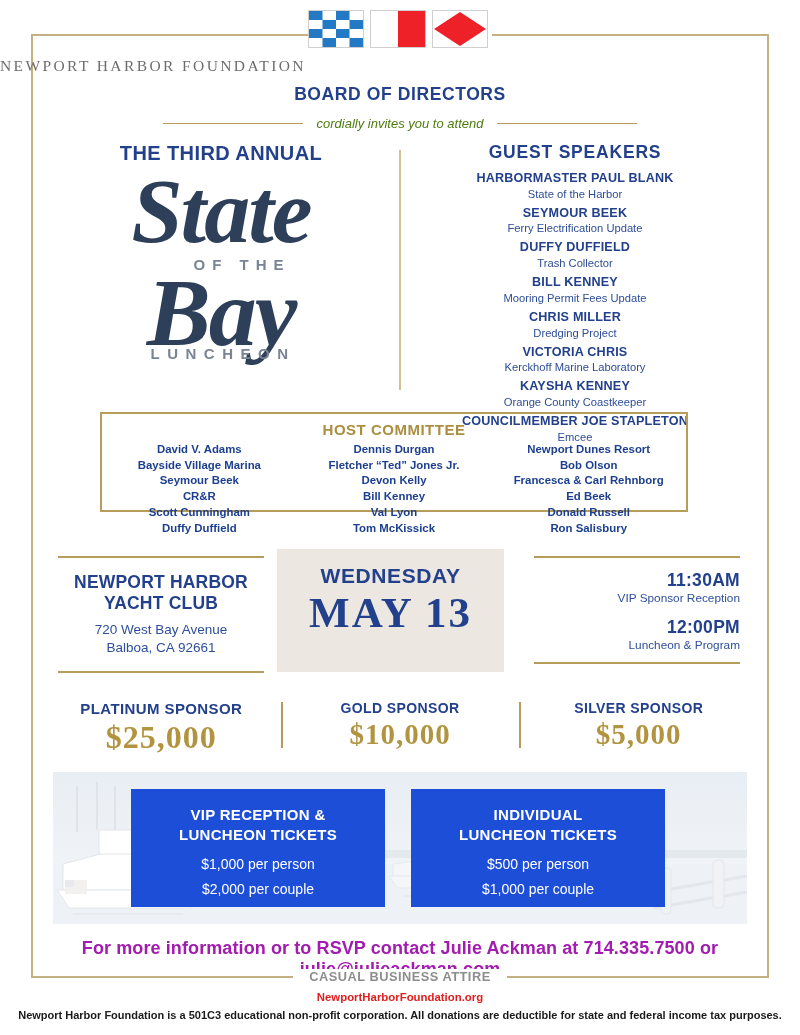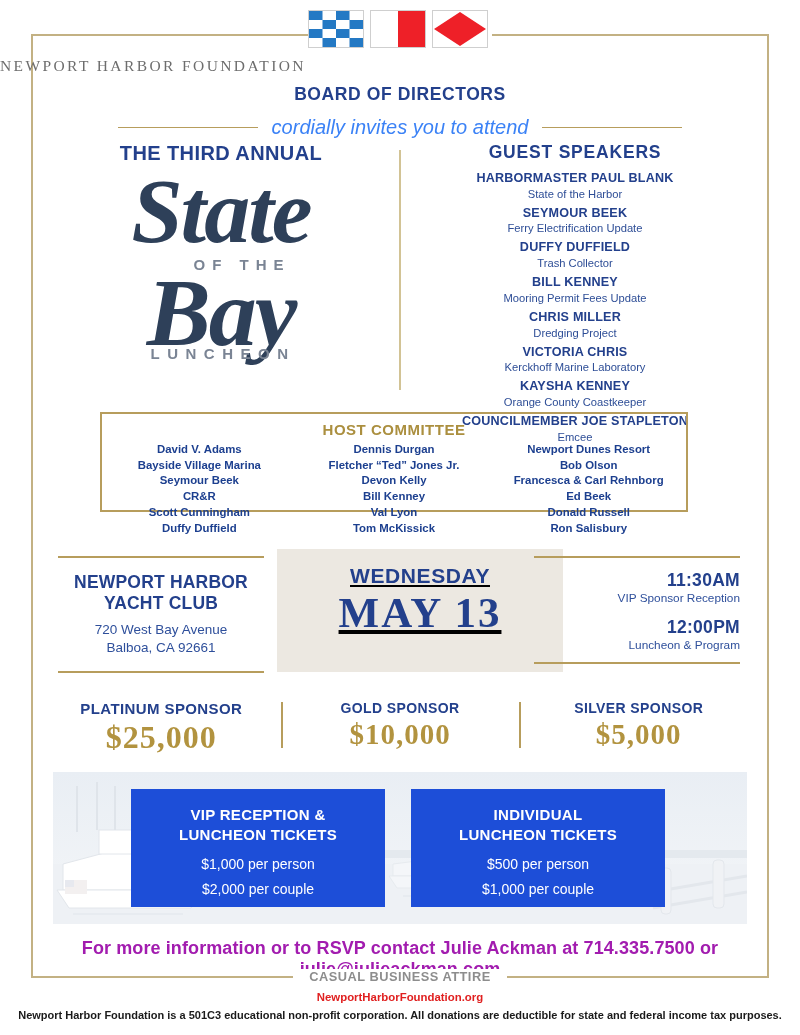--- a/index.html
+++ b/index.html
@@ -36,21 +36,21 @@
     position:absolute; left:0; top:84px; width:800px; text-align:center;
     font-size:17.5px; font-weight:bold; letter-spacing:0.6px; color:#23408c;
   }
   .cordial-row {
     position:absolute; left:0; top:116px; width:800px;
     display:flex; align-items:center; justify-content:center; gap:14px;
   }
   .cordial-rule { height:1px; background:#b79d5c; width:140px; }
   .cordial-text {
     font-family:"Liberation Sans", sans-serif;
-    font-style:italic; font-size:20px; color:#3b82f6; font-weight:400;
+    font-style:italic; font-size:13px; color:#4d7c0f; font-weight:400;
     white-space:nowrap;
   }
 
   
   .vdiv { position:absolute; left:399px; top:150px; width:2px; height:240px; background:#d2c395; }
 
   .left-col { position:absolute; left:56px; top:142px; width:330px; text-align:center; }
   .third-annual {
     font-size:20px; font-weight:bold; letter-spacing:0.4px; color:#23408c;
   }
@@ -85,23 +85,22 @@
   .host-title {
     text-align:center; font-size:15px; font-weight:bold; color:#ab8f3f;
     letter-spacing:0.5px; margin-top:7px;
   }
   .host-cols { display:flex; margin-top:4px; }
   .host-col { flex:1; text-align:center; }
   .host-col div { font-size:11.4px; color:#1c3f8f; line-height:1.38; font-weight:600; }
 
   
   .date-block {
-    position:absolute; left:277px; top:549px; width:286px; height:123px;
+    position:absolute; left:277px; top:549px; width:227px; height:123px;
     background:#ece8e1;
-    text-decoration:underline;
   }
   .date-dow { text-align:center; margin-top:15px; font-size:21px; font-weight:bold; color:#23408c; letter-spacing:0.6px;}
   .date-md {
     text-align:center; font-family:"Liberation Serif", serif; font-weight:bold;
     font-size:43px; color:#23408c; letter-spacing:2px; margin-top:2px; line-height:1.05;
   }
   .date-year { text-align:center; font-size:19px; font-weight:bold; color:#23408c; margin-top:2px; letter-spacing:0.5px;}
 
   .venue { position:absolute; left:58px; top:556px; width:206px; text-align:center; }
   .venue .rule-t, .venue .rule-b, .times .rule-t, .times .rule-b { height:2px; background:#b79d5c; }

